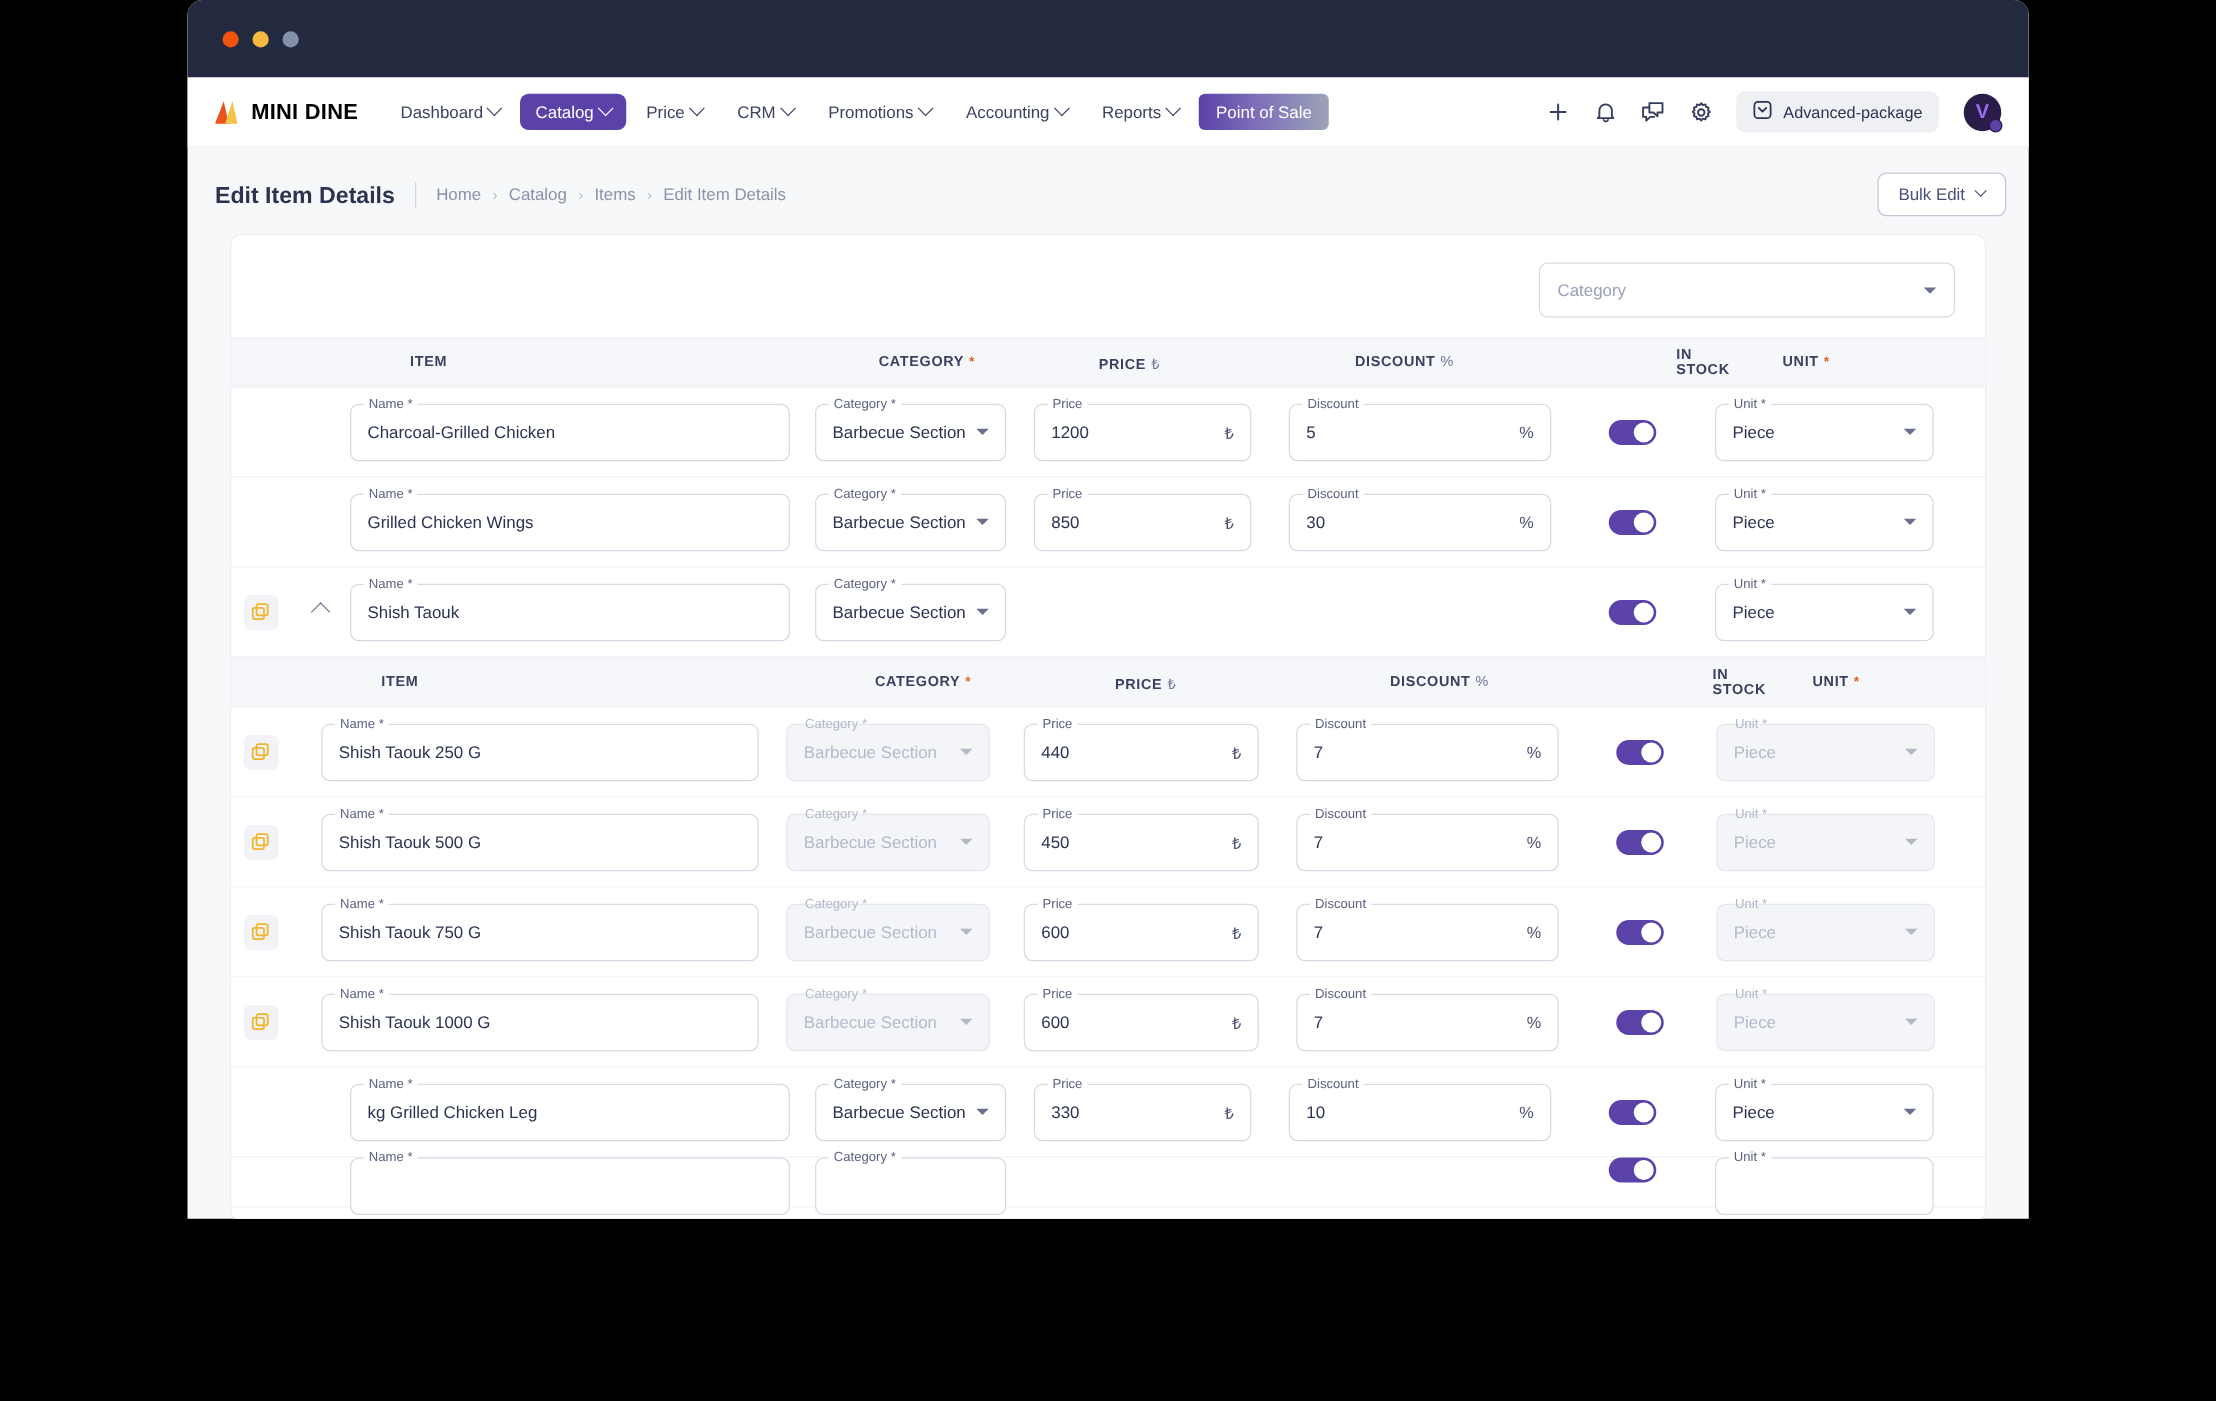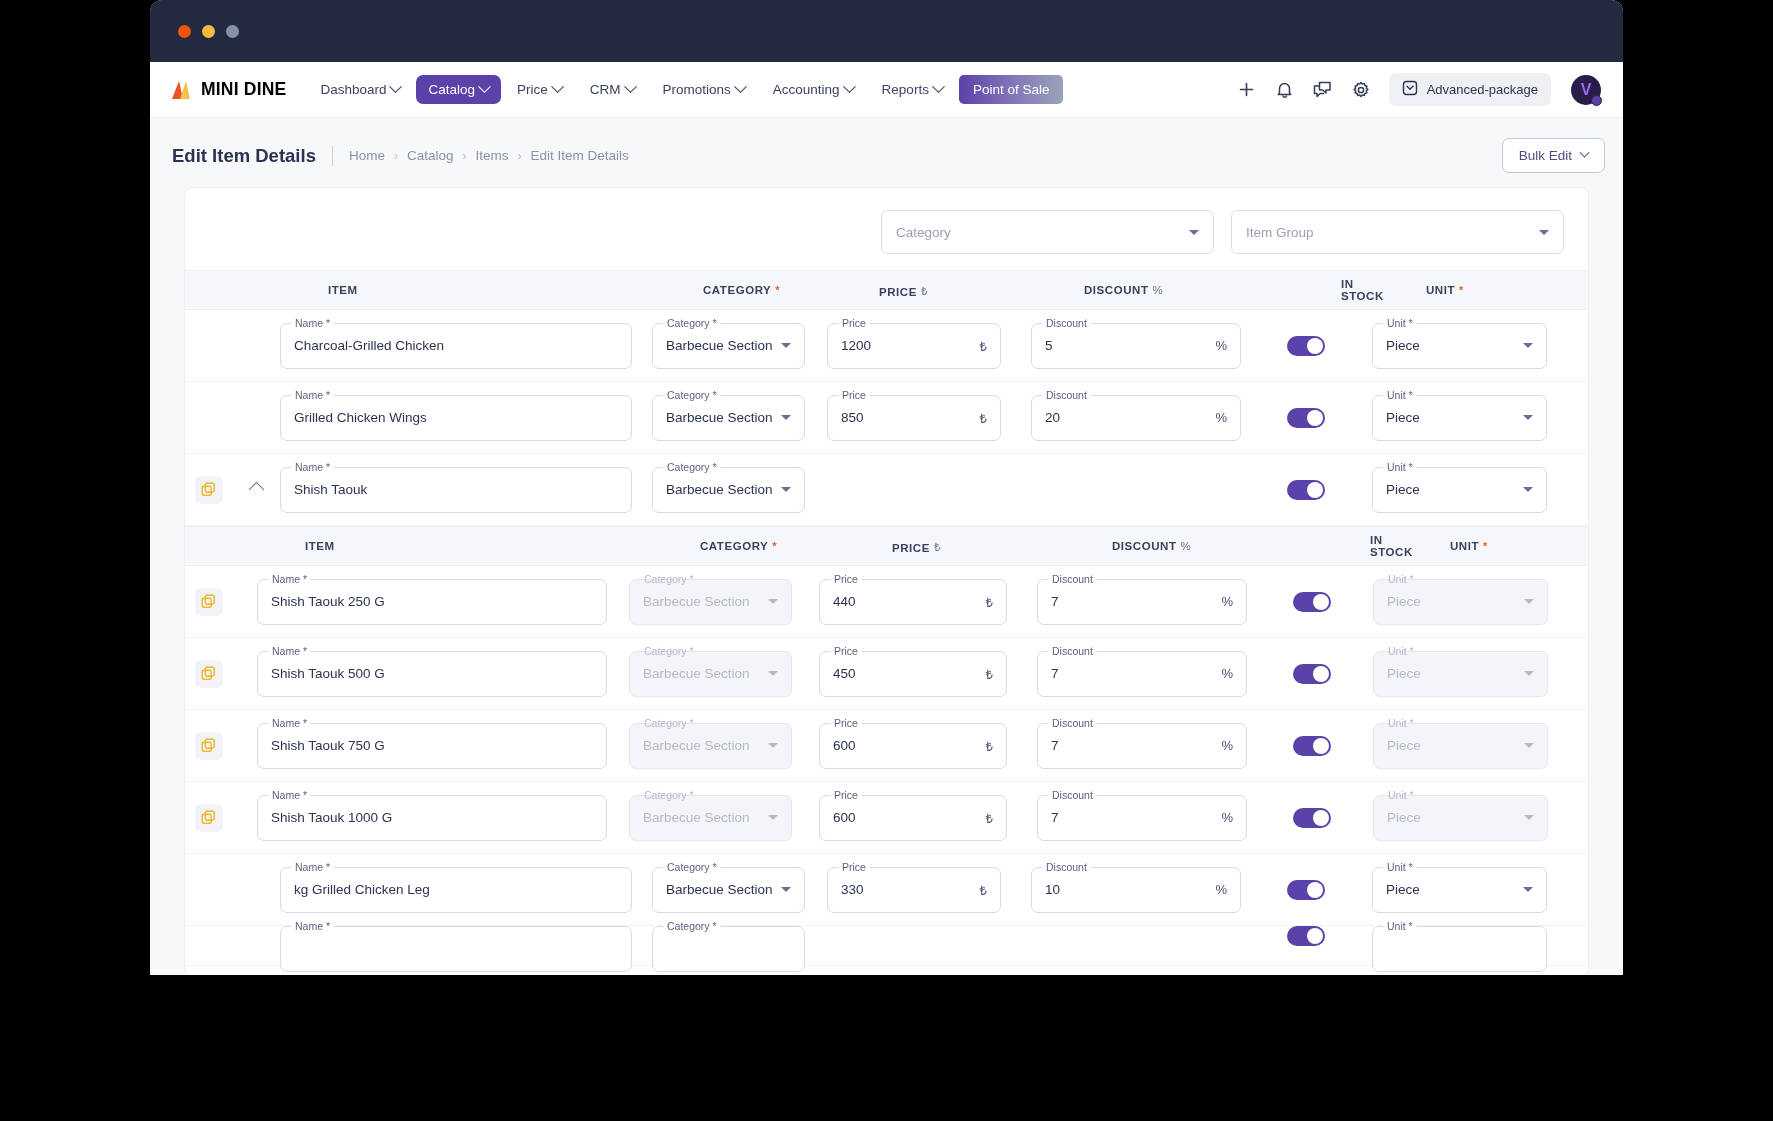--- a/index.html
+++ b/index.html
@@ -336,24 +336,20 @@
     </div>
 
     <div class="card clip">
 
       <div class="card-top">
         <div class="filters">
           <div class="sel">
             <span>Category</span>
             <span class="tri"></span>
           </div>
-          <div class="sel">
-            <span>Item Group</span>
-            <span class="tri"></span>
-          </div>
         </div>
       </div>
 
       <div class="thead">
         <div class="th" style="width:95px;"></div>
         <div class="th" style="width:375px;">
           <span>ITEM</span>
         </div>
         <div class="th" style="width:176px;">
           <span>CATEGORY</span>
@@ -437,21 +433,21 @@
         <div style="width:204px;padding-right:30px;">
           <div class="field">
             <span class="flabel">Price</span>
             <span>850</span>
             <span class="sym">₺</span>
           </div>
         </div>
         <div style="width:256px;padding-right:46px;">
           <div class="field">
             <span class="flabel">Discount</span>
-            <span>20</span>
+            <span>30</span>
             <span class="sym">%</span>
           </div>
         </div>
         <div style="width:85px;">
           <div class="toggle">
               <span class="knob"></span>
             </div>
         </div>
         <div style="width:175px;">
           <div class="field">

